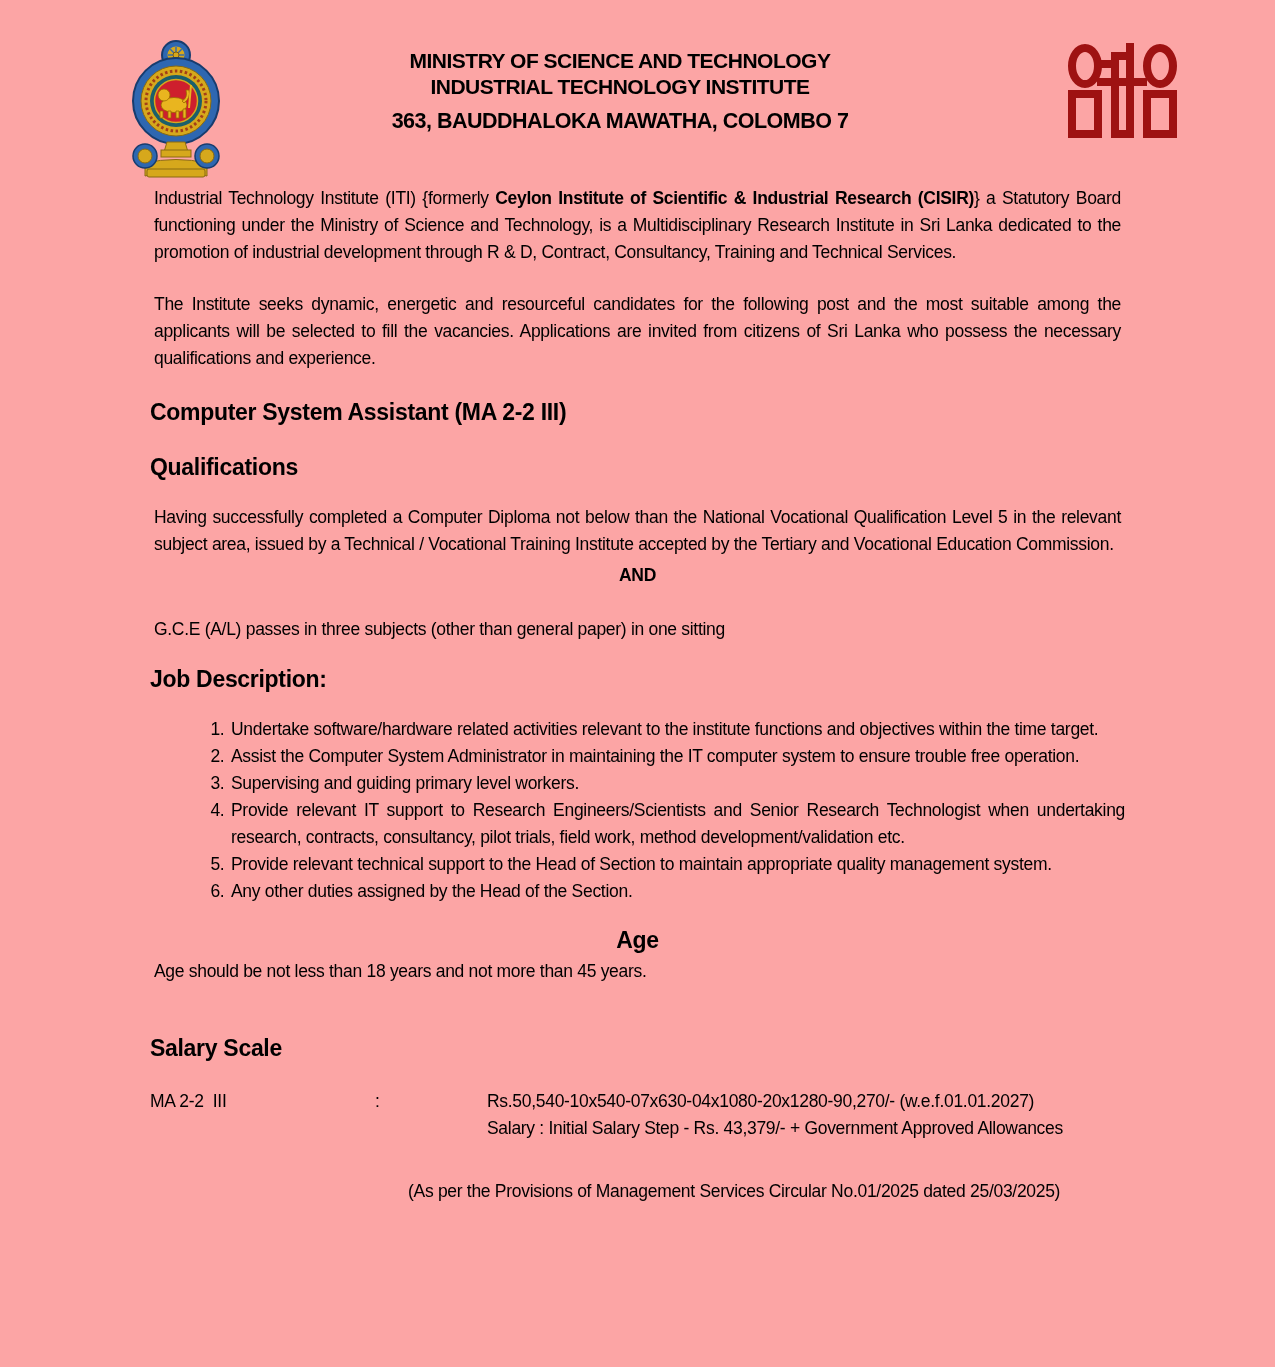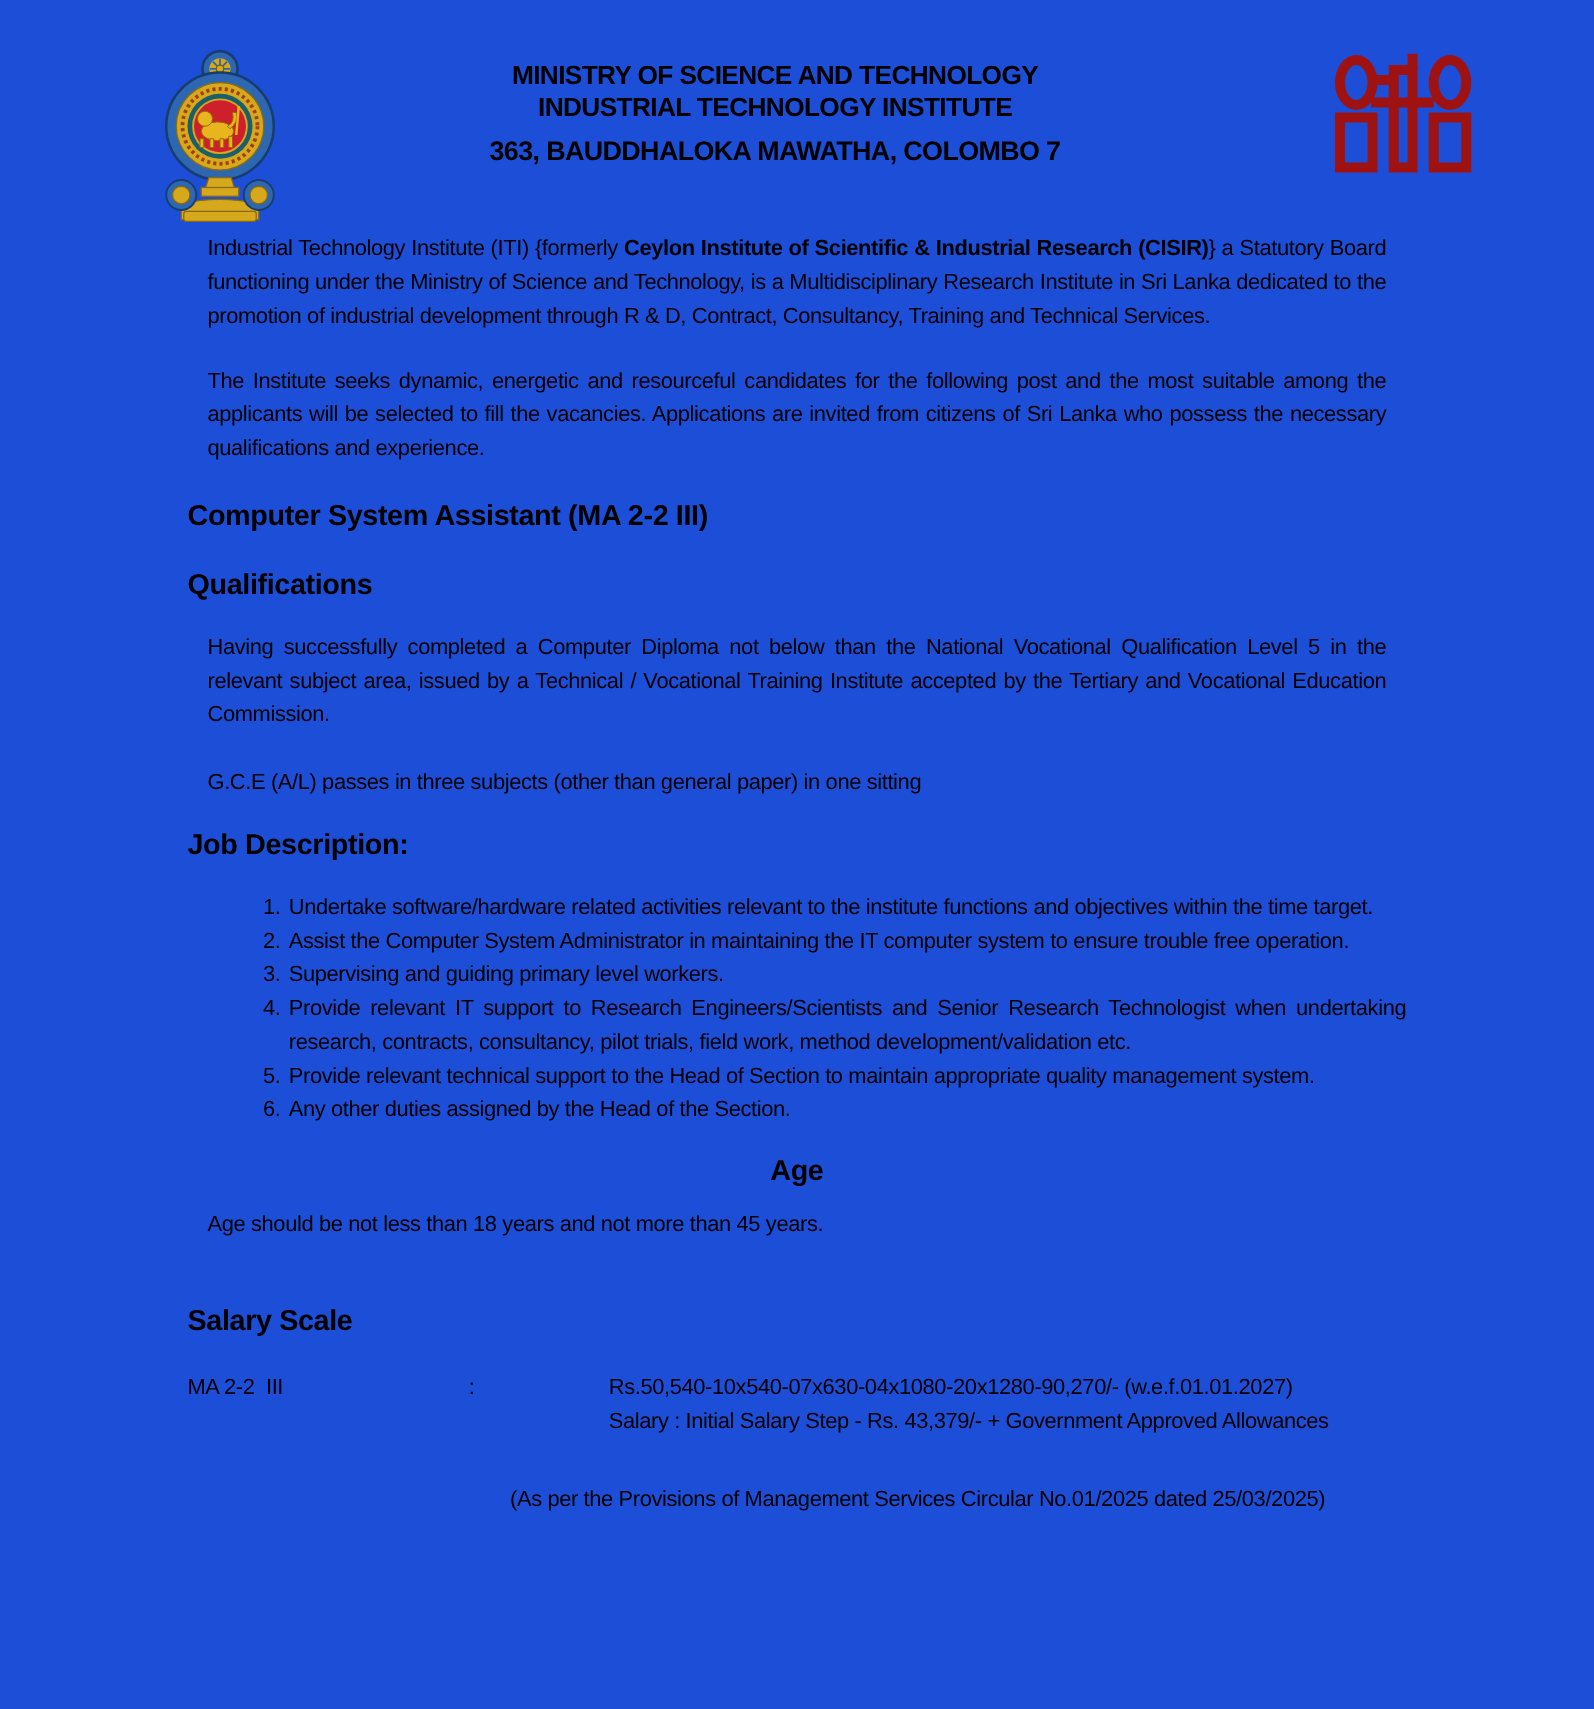--- a/index.html
+++ b/index.html
@@ -1,39 +1,39 @@
 <!DOCTYPE html>
 <html><head>
 <meta charset="utf-8">
 <style>
   html,body{margin:0;padding:0;background:#ffffff;}
   .page{
     position:relative;
     width:1275px;
     height:1367px;
-    background:#1d4ed8;
+    background:#fca5a5;
     font-family:"Liberation Sans","DejaVu Sans",sans-serif;
     color:#000;
     overflow:hidden;
   }
   
   .emblem{position:absolute;left:112px;top:38px;width:128px;height:142px;}
   .iti-logo{position:absolute;left:1063px;top:38px;width:120px;height:102px;}
   .header-text{
     position:absolute;left:290px;top:48px;width:660px;
     text-align:center;font-weight:bold;letter-spacing:-0.5px;
   }
   .h-line{font-size:21px;line-height:26px;}
   .h-line3{margin-top:8px;font-size:21.5px;}
   
   .content{
     position:absolute;left:150px;top:180px;width:975px;
     font-size:17.5px;line-height:27px;letter-spacing:-0.3px;
   }
-  .para{margin:16px;}
+  .para{margin:4px;}
   .justify{text-align:justify;}
   .p1{margin-top:5px;}
   .p2{margin-top:25px;}
   h3{font-size:23px;line-height:27px;margin:0;font-weight:bold;letter-spacing:-0.3px;}
   .post-title{margin-top:27px;}
   .qual-heading{margin-top:28px;}
   .qual-para{margin-top:23px;}
   .and-line{margin:0;text-align:center;font-weight:bold;}
   .gce-line{margin-top:27px;}
   .jd-heading{margin-top:23px;}
@@ -122,20 +122,21 @@
     <p class="para justify p1"><span>Industrial Technology Institute (ITI) {formerly </span><strong>Ceylon Institute of Scientific &amp; Industrial Research (CISIR)</strong><span>} a Statutory Board functioning under the Ministry of Science and Technology, is a Multidisciplinary Research Institute in Sri Lanka dedicated to the promotion of industrial  development through R &amp; D, Contract, Consultancy, Training and Technical Services.</span></p>
 
     <p class="para justify p2">The Institute seeks dynamic, energetic and resourceful candidates for the following post and the most suitable among the applicants will be selected to fill the vacancies. Applications are invited from citizens of Sri Lanka who possess the necessary qualifications and experience.</p>
 
     <h3 class="post-title">Computer System Assistant (MA 2-2 III)</h3>
 
     <h3 class="qual-heading">Qualifications</h3>
 
     <p class="para justify qual-para">Having successfully completed a Computer Diploma not below than the National Vocational Qualification Level 5 in the relevant subject area, issued by a Technical / Vocational Training Institute accepted by the Tertiary and Vocational Education Commission.</p>
 
+    <p class="and-line">AND</p>
 
     <p class="para gce-line">G.C.E (A/L) passes in three subjects (other than general paper) in one sitting</p>
 
     <h3 class="jd-heading">Job Description:</h3>
 
     <ol class="duties">
       <li>Undertake software/hardware related activities relevant to the institute functions and objectives within the time target.</li>
       <li>Assist the Computer System Administrator in maintaining the IT computer system to ensure trouble free operation.</li>
       <li>Supervising and guiding primary level workers.</li>
       <li>Provide relevant IT support to Research Engineers/Scientists and Senior Research Technologist when undertaking research, contracts, consultancy, pilot trials, field work, method development/validation etc.</li>

